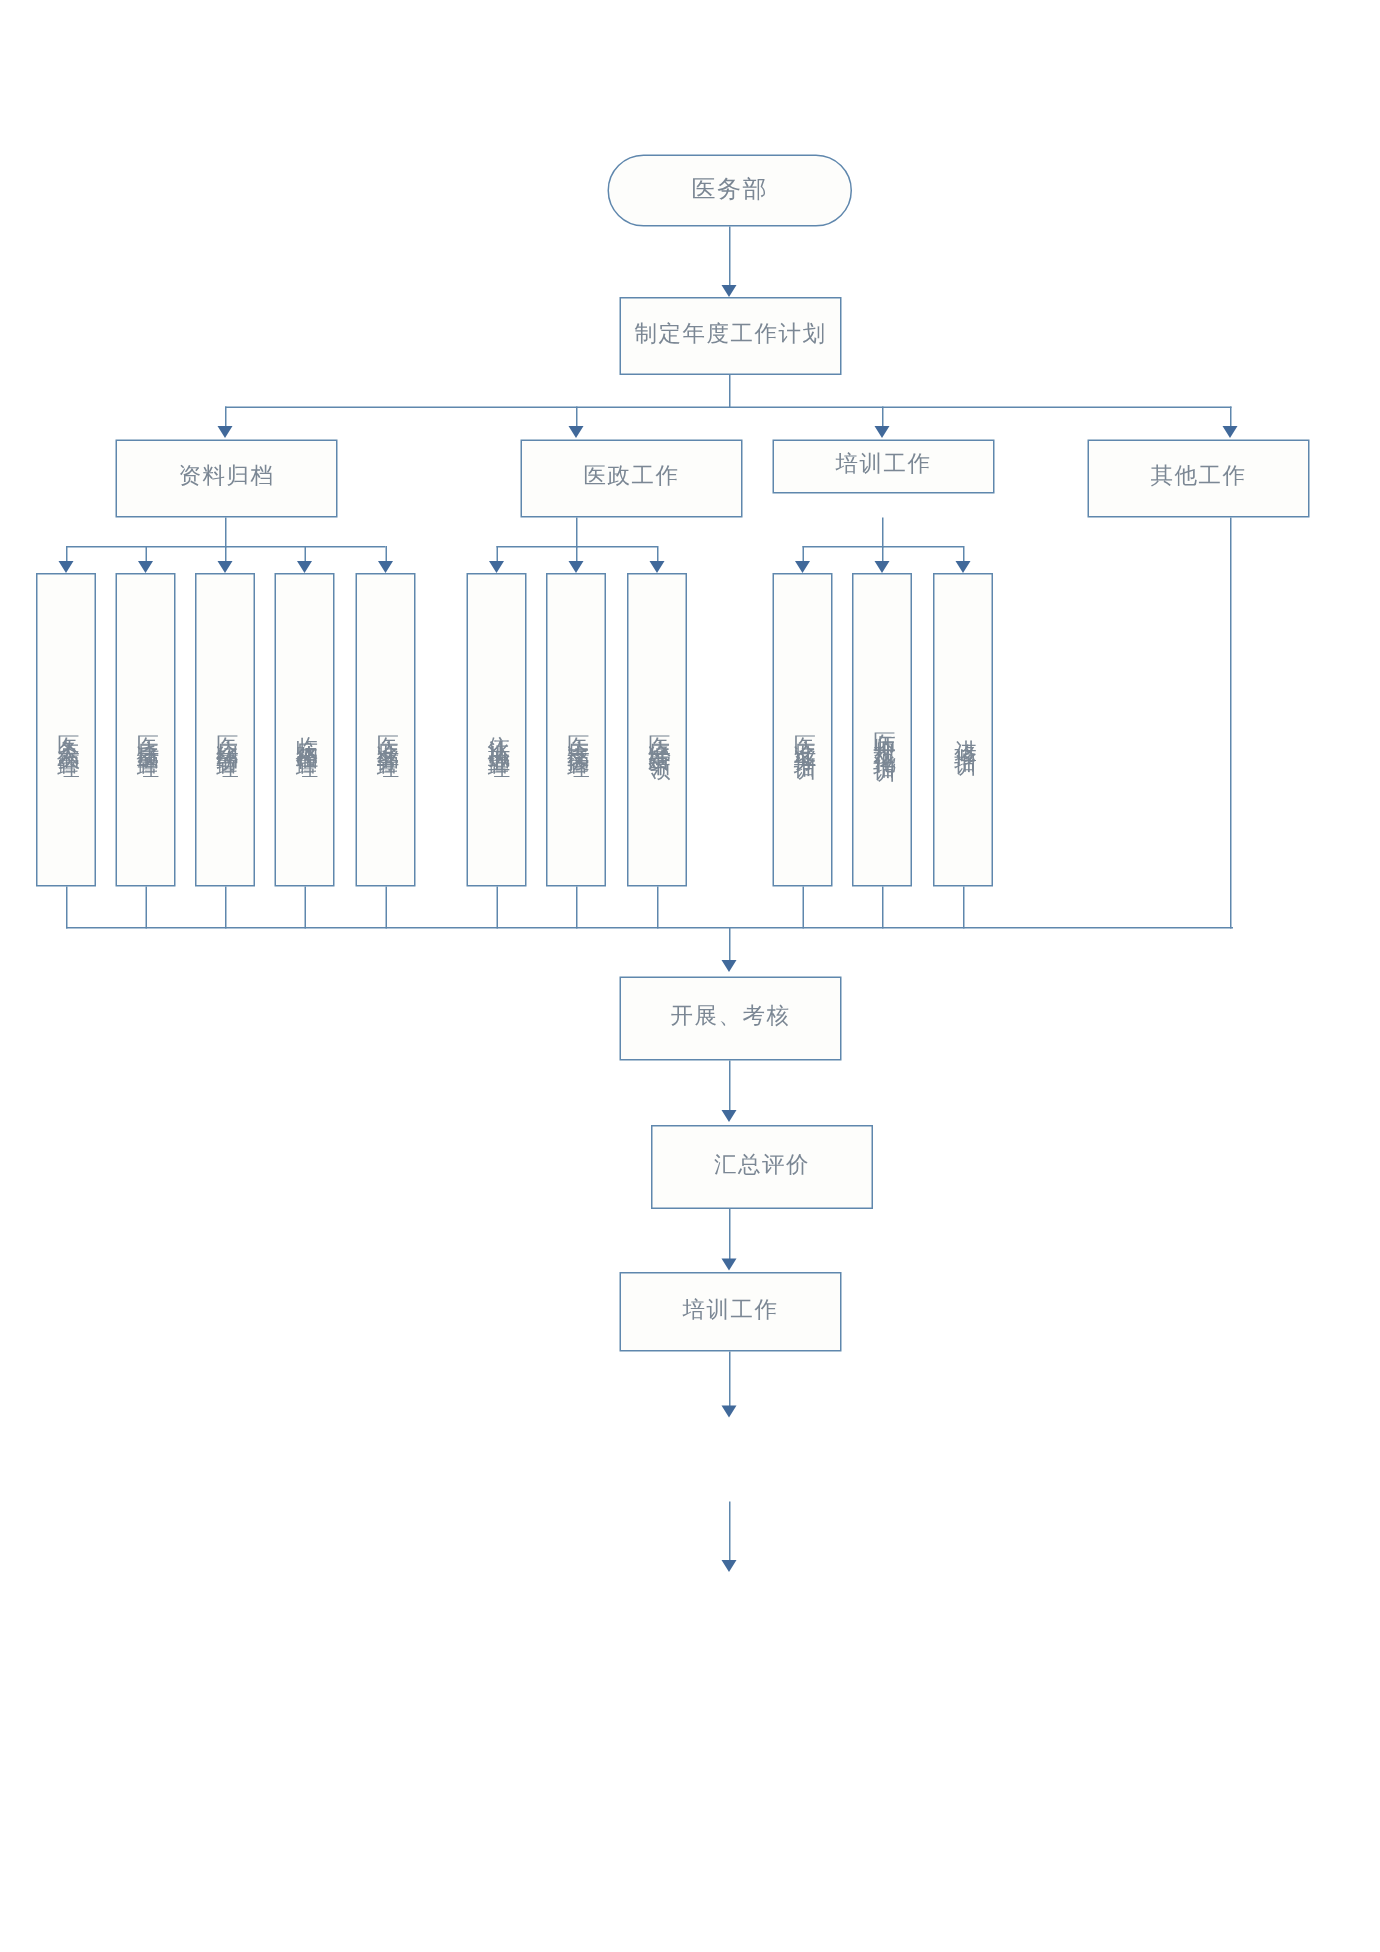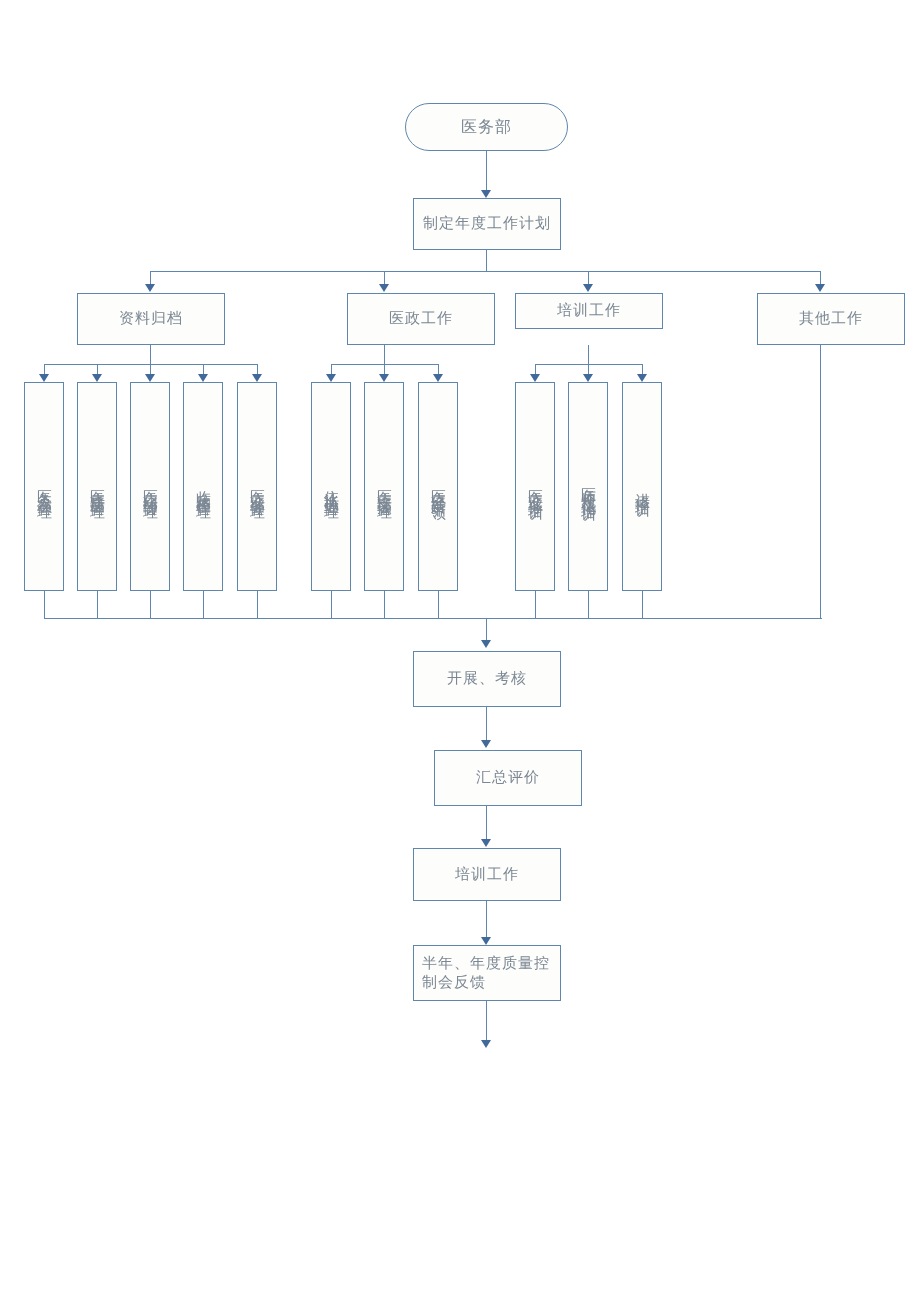--- a/index.html
+++ b/index.html
@@ -119,21 +119,21 @@
 
   <div class="ln-v" style="left:588px; top:271px; height:18px;"></div>
   <div class="arrow-down" style="left:583px; top:284px;"></div>
 
   <div class="ln-v" style="left:820px; top:271px; height:18px;"></div>
   <div class="arrow-down" style="left:815px; top:284px;"></div>
 
   <div class="node" style="left:77px; top:293px; width:148px; height:52px;">资料归档</div>
   <div class="node" style="left:311px; top:293px; width:148px; height:52px;margin-left:36px;">医政工作</div>
   <div class="node" style="left:515px; top:293px; width:148px; height:36px;">培训工作</div>
-  <div class="node" style="left:757px; top:293px; width:148px; height:52px;">其他工作</div>
+  <div class="node" style="left:725px; top:293px; width:148px; height:52px;">其他工作</div>
 
   <div class="ln-v" style="left:150px; top:345px; height:20px;"></div>
   <div class="ln-h" style="left:44px; top:364px; width:213px;"></div>
 
   <div class="ln-v" style="left:44px;  top:364px; height:14px;"></div>
   <div class="arrow-down" style="left:39px;  top:374px;"></div>
   <div class="ln-v" style="left:97px;  top:364px; height:14px;"></div>
   <div class="arrow-down" style="left:92px;  top:374px;"></div>
   <div class="ln-v" style="left:150px; top:364px; height:14px;"></div>
   <div class="arrow-down" style="left:145px; top:374px;"></div>
@@ -205,19 +205,18 @@
   <div class="node" style="left:434px; top:750px; width:148px; height:56px;">汇总评价</div>
 
   <div class="ln-v" style="left:486px; top:806px; height:34px;"></div>
   <div class="arrow-down" style="left:481px; top:839px;"></div>
 
   <div class="node" style="left:413px; top:848px; width:148px; height:53px;">培训工作</div>
 
   <div class="ln-v" style="left:486px; top:901px; height:37px;"></div>
   <div class="arrow-down" style="left:481px; top:937px;"></div>
 
-  <div class="node two-line" style="left:413px; top:945px; width:148px; height:56px;">半年、年度质量控制会反馈</div>
 
   <div class="ln-v" style="left:486px; top:1001px; height:41px;"></div>
   <div class="arrow-down" style="left:481px; top:1040px;"></div>
 
 
 </div>
 
 </body></html>

